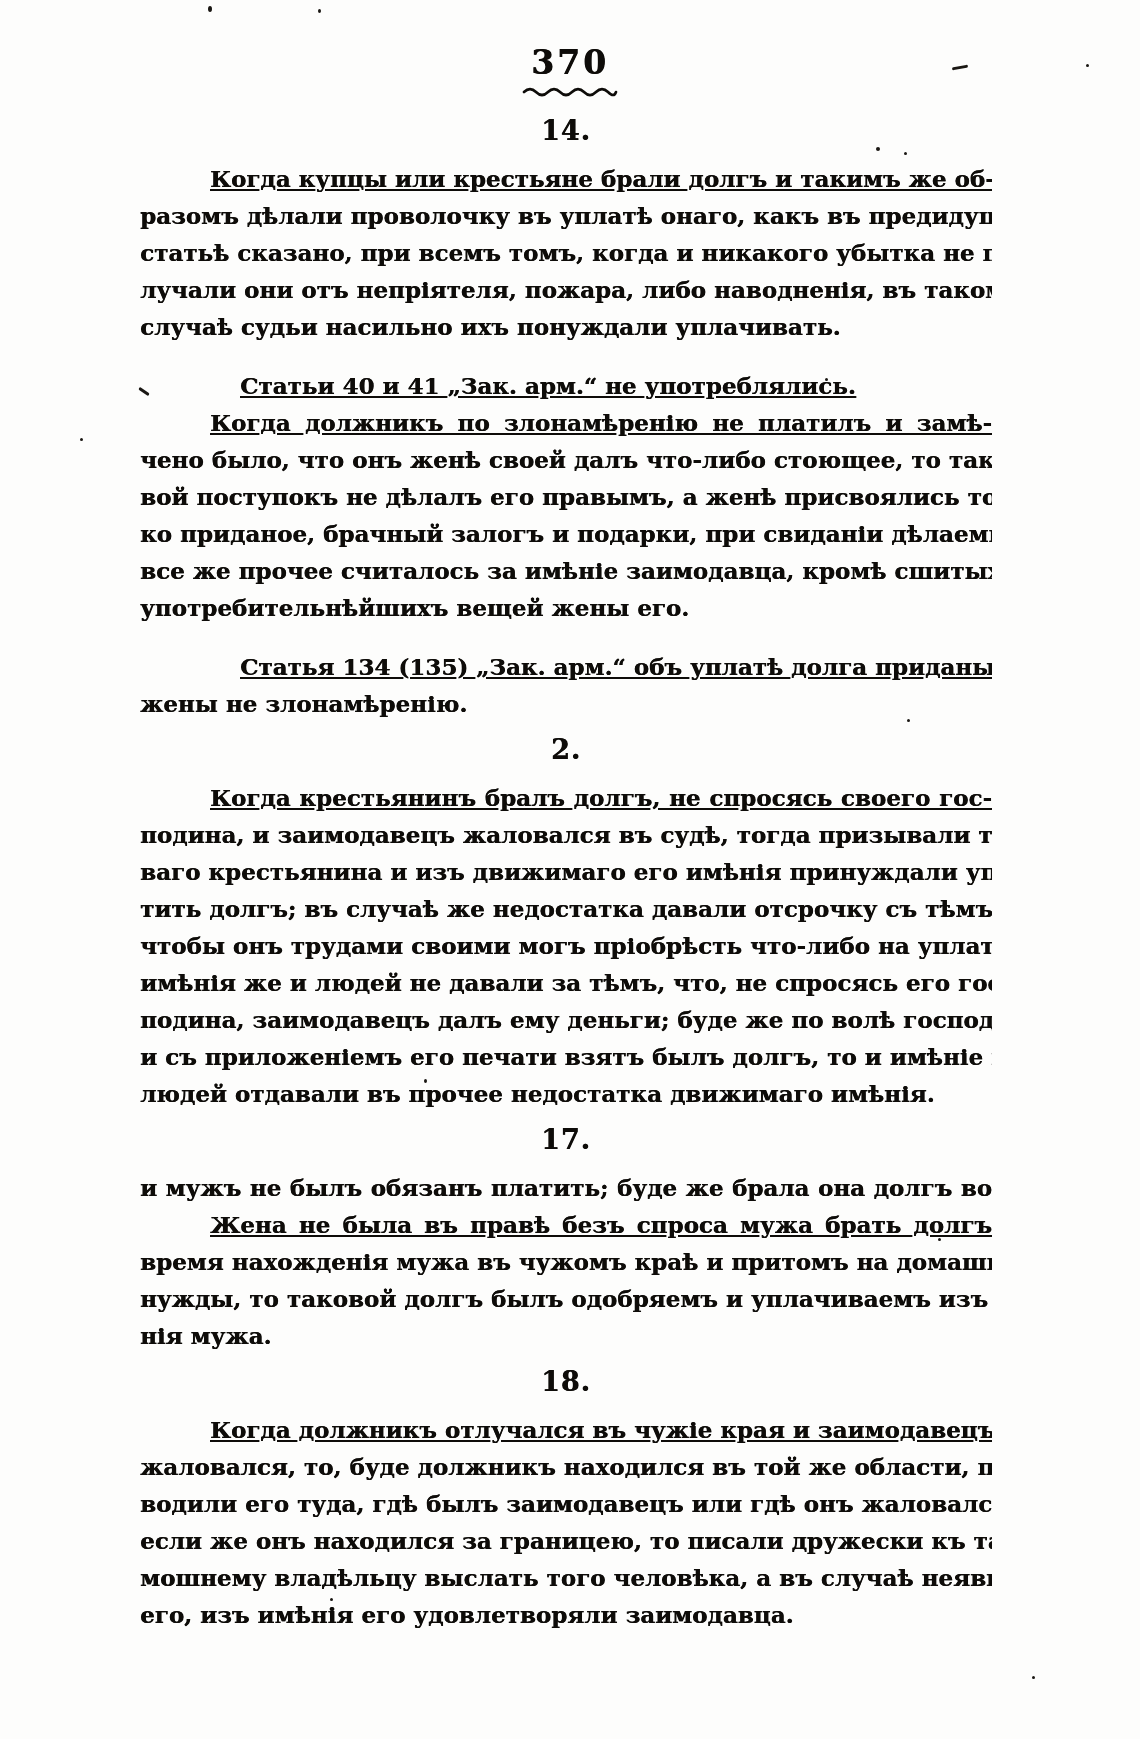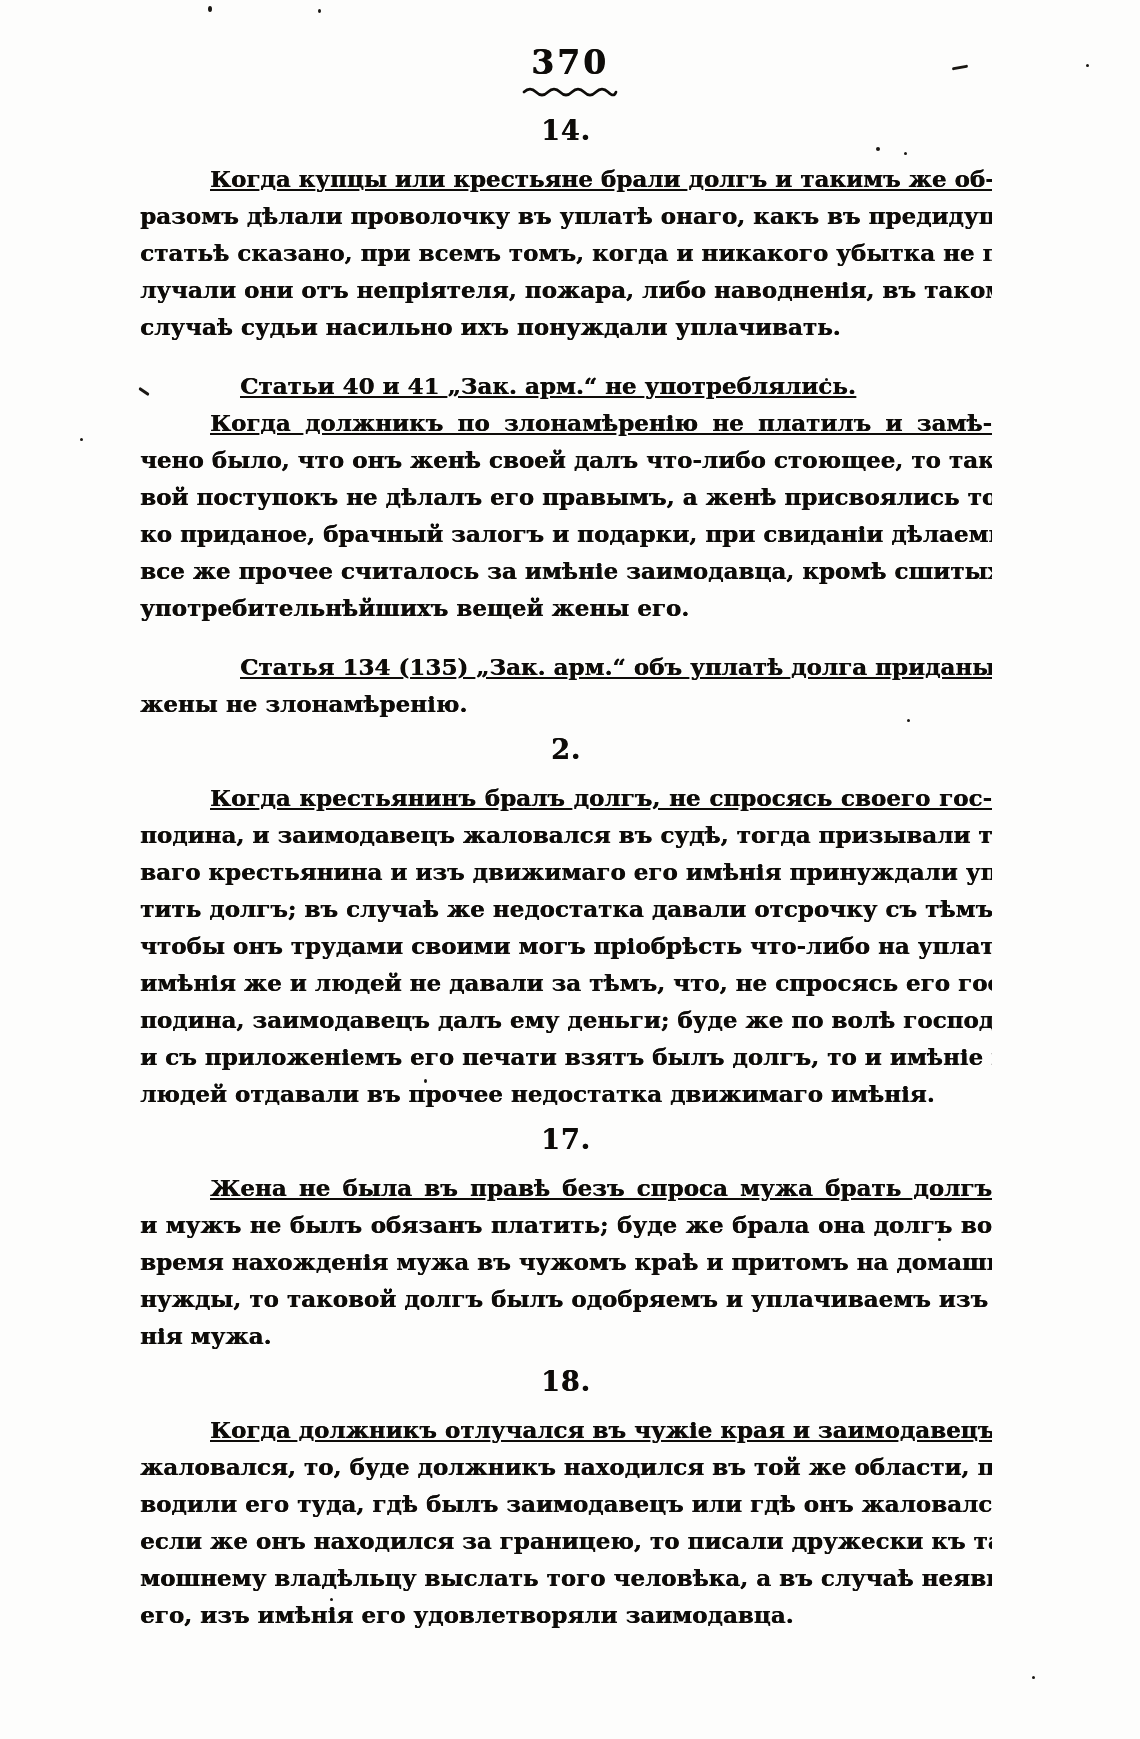--- a/index.html
+++ b/index.html
@@ -98,22 +98,22 @@
         <div class="line">ваго крестьянина и изъ движимаго его имѣнія принуждали упла-</div>
         <div class="line">тить долгъ; въ случаѣ же недостатка давали отсрочку съ тѣмъ,</div>
         <div class="line">чтобы онъ трудами своими могъ пріобрѣсть что-либо на уплату;</div>
         <div class="line">имѣнія же и людей не давали за тѣмъ, что, не спросясь его гос-</div>
         <div class="line">подина, заимодавецъ далъ ему деньги; буде же по волѣ господина</div>
         <div class="line">и съ приложеніемъ его печати взятъ былъ долгъ, то и имѣніе и</div>
         <div class="line last">людей отдавали въ прочее недостатка движимаго имѣнія.</div>
       </div>
       <div class="section-heading">17.</div>
       <div class="para">
+        <div class="line">и мужъ не былъ обязанъ платить; буде же брала она долгъ во</div>
         <div class="line first">Жена не была въ правѣ безъ спроса мужа брать долгъ</div>
-        <div class="line">и мужъ не былъ обязанъ платить; буде же брала она долгъ во</div>
         <div class="line">время нахожденія мужа въ чужомъ краѣ и притомъ на домашнія</div>
         <div class="line">нужды, то таковой долгъ былъ одобряемъ и уплачиваемъ изъ имѣ-</div>
         <div class="line last">нія мужа.</div>
       </div>
       <div class="section-heading">18.</div>
       <div class="para">
         <div class="line first">Когда должникъ отлучался въ чужіе края и заимодавецъ</div>
         <div class="line">жаловался, то, буде должникъ находился въ той же области, при-</div>
         <div class="line">водили его туда, гдѣ былъ заимодавецъ или гдѣ онъ жаловался;</div>
         <div class="line">если же онъ находился за границею, то писали дружески къ та-</div>

